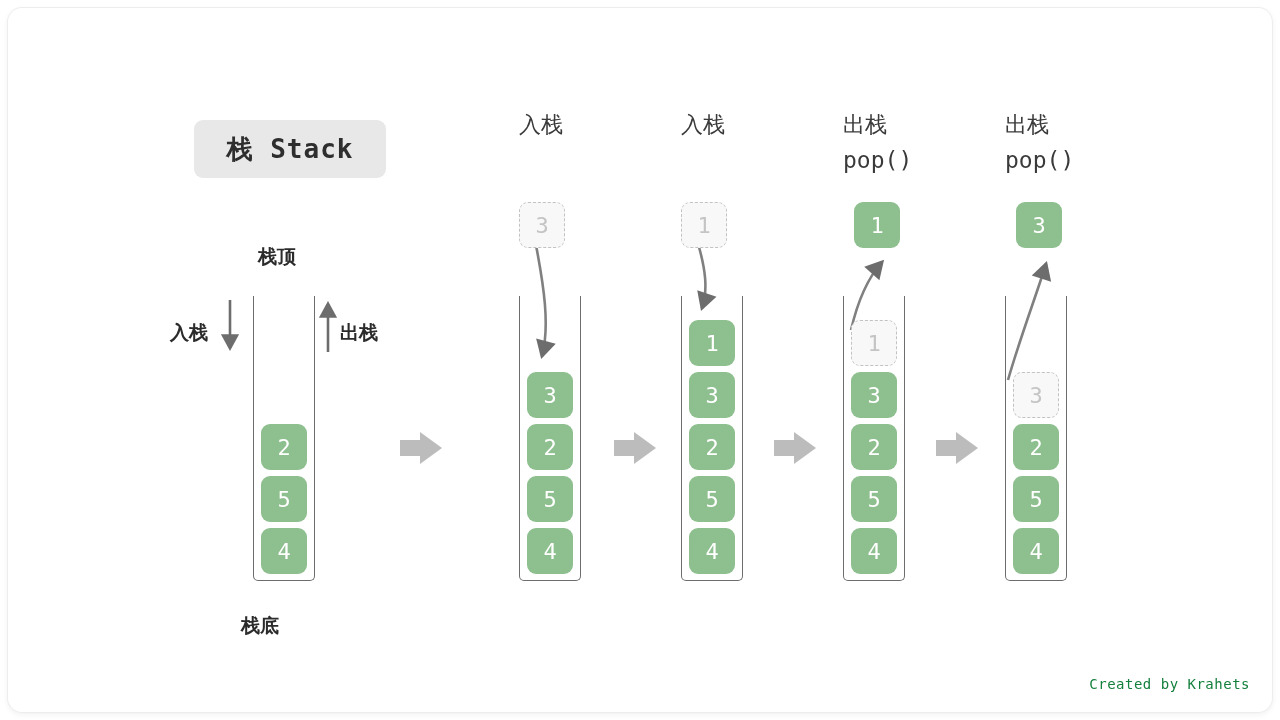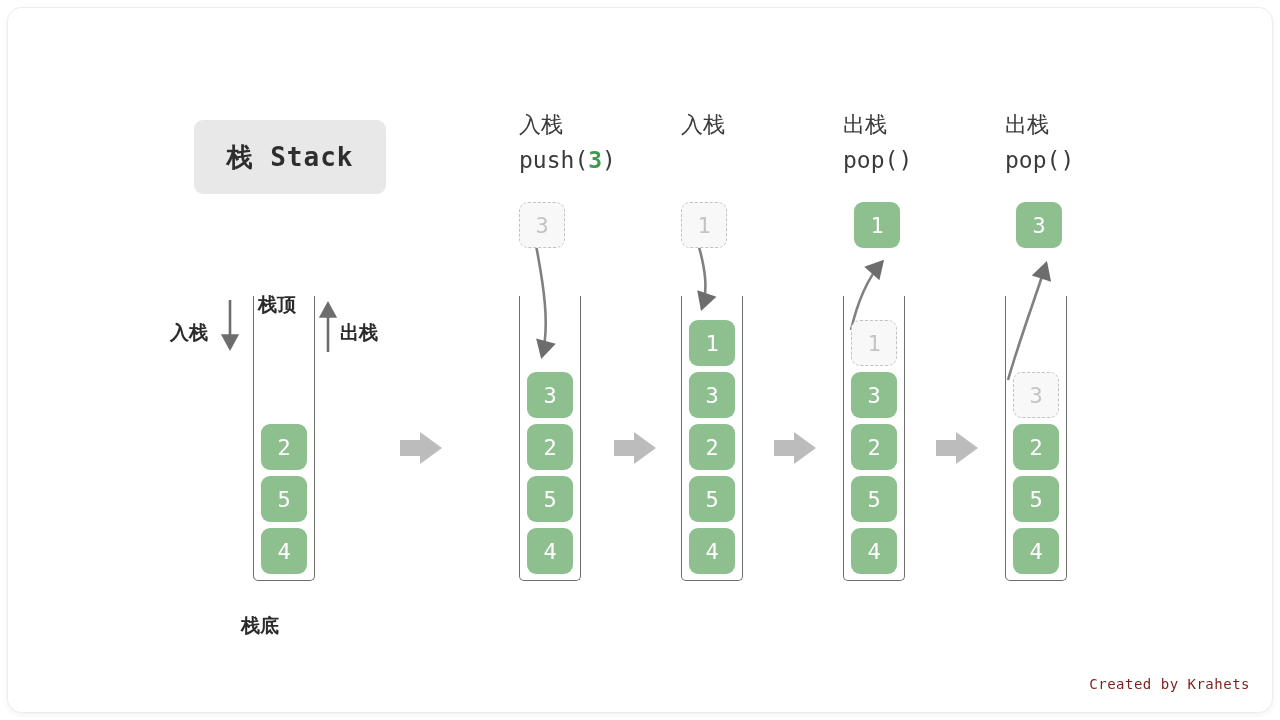--- a/index.html
+++ b/index.html
@@ -10,21 +10,21 @@
     overflow:hidden;
   }
   
   #card{
     position:absolute;left:8px;top:8px;width:1264px;height:704px;
     background:#ffffff;border-radius:14px;
     box-shadow:0 0 0 1px #ededed, 0 2px 6px rgba(0,0,0,.07);
   }
   
   #title-badge{
-    position:absolute;left:186px;top:112px;width:192px;height:74px;
+    position:absolute;left:186px;top:112px;width:192px;height:58px;
     background:#e8e8e8;border-radius:9px;
     display:flex;align-items:center;justify-content:center;
     font-family:"DejaVu Sans Mono","Liberation Mono",monospace;
     font-size:26px;font-weight:700;color:#2e2e2e;letter-spacing:1px;
   }
   
   .cjk-label{
     position:absolute;
     font-family:"DejaVu Sans","Liberation Sans",sans-serif;
     font-weight:700;font-size:19px;color:#2b2b2b;white-space:nowrap;
@@ -64,21 +64,21 @@
   .cell.ghost{
     background:#f8f8f8;color:#c4c4c4;
     border:1.8px dashed #c2c2c2;box-sizing:border-box;
   }
   
   #overlay{position:absolute;left:0;top:0;width:1264px;height:704px;}
   
   #footer{
     position:absolute;right:22px;bottom:20px;
     font-family:"DejaVu Sans Mono","Liberation Mono",monospace;
-    font-size:14px;color:#7f1d1d;letter-spacing:.5px;
+    font-size:14px;color:#15803d;letter-spacing:.5px;
   }
 </style>
 </head>
 <body>
 
 <div id="card">
 
   <div id="title-badge">
     <span>栈 Stack</span>
   </div>
@@ -124,34 +124,33 @@
 
     <g>
       <path d="M843,322 C849,296 858,272 874,254" fill="none" stroke="#808080" stroke-width="2.6" marker-end="url(#mk-dark)"></path>
     </g>
 
     <g>
       <path d="M1000,372 C1012,330 1028,288 1038,256" fill="none" stroke="#808080" stroke-width="2.6" marker-end="url(#mk-dark)"></path>
     </g>
   </svg>
 
-  <div class="cjk-label" style="left:250px;top:236px;margin-top:48px;">栈顶</div>
+  <div class="cjk-label" style="left:250px;top:236px;">栈顶</div>
   <div class="cjk-label" style="left:233px;top:605px;">栈底</div>
   <div class="cjk-label" style="left:162px;top:312px;">入栈</div>
   <div class="cjk-label" style="left:332px;top:312px;">出栈</div>
 
   <div class="stack" style="left:245px;top:288px;">
     <div class="cell solid" style="left:7px;top:128px;">2</div>
     <div class="cell solid" style="left:7px;top:180px;">5</div>
     <div class="cell solid" style="left:7px;top:232px;">4</div>
   </div>
 
   <div class="col-head" style="left:511px;top:104px;">
     <span class="cn">入栈</span>
-    <span class="code"><span>push(</span><span class="num">3</span><span>)</span></span>
   </div>
   <div class="cell ghost" style="left:511px;top:194px;">3</div>
 
   <div class="stack" style="left:511px;top:288px;">
     <div class="cell solid" style="left:7px;top:76px;">3</div>
     <div class="cell solid" style="left:7px;top:128px;">2</div>
     <div class="cell solid" style="left:7px;top:180px;">5</div>
     <div class="cell solid" style="left:7px;top:232px;">4</div>
   </div>
 

